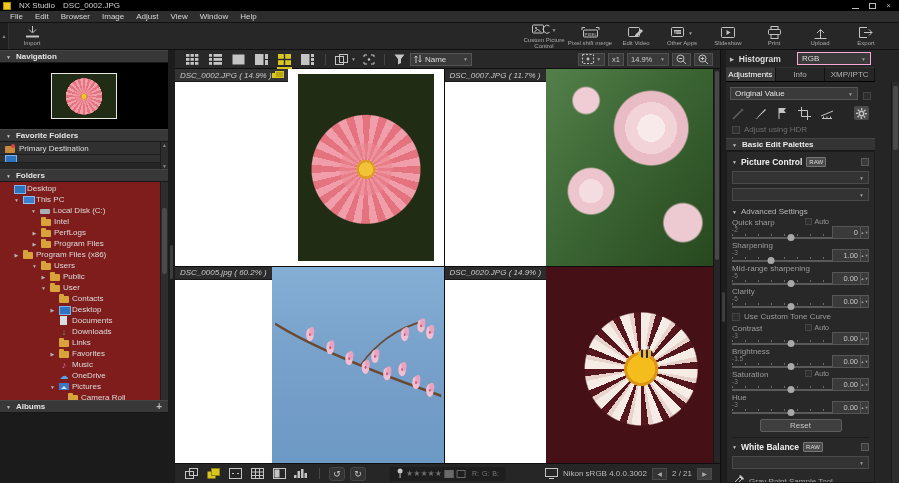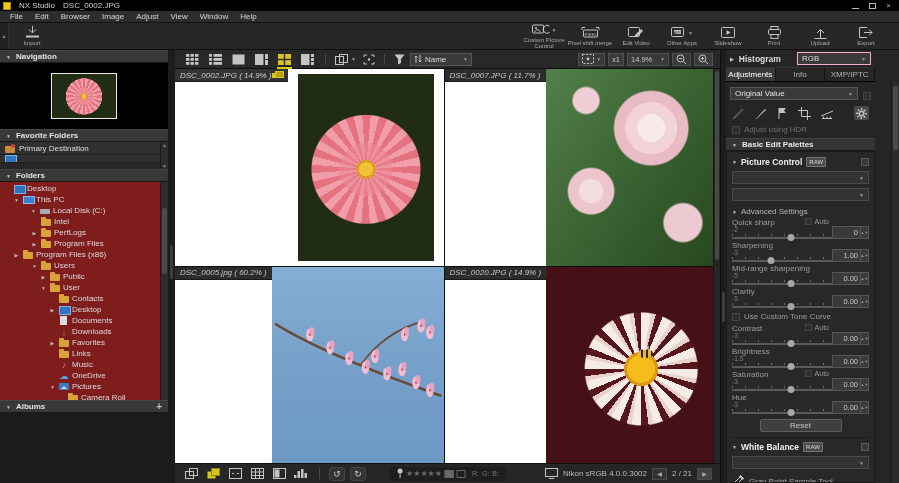--- a/index.html
+++ b/index.html
@@ -404,28 +404,28 @@
     <span class="tree-exp"></span>
     <span class="ic ic-doc"></span>
     <span>Documents</span>
             </div>
             <div class="tree-row" style="padding-left:49px">
     <span class="tree-exp"></span>
     <span class="ic ic-download">↓</span>
     <span>Downloads</span>
             </div>
             <div class="tree-row" style="padding-left:49px">
+    <span class="tree-exp"></span>
+    <span class="ic ic-folder"></span>
+    <span>Links</span>
+            </div>
+            <div class="tree-row" style="padding-left:49px">
     <span class="tree-exp">▶</span>
     <span class="ic ic-folder"></span>
     <span>Favorites</span>
-            </div>
-            <div class="tree-row" style="padding-left:49px">
-    <span class="tree-exp"></span>
-    <span class="ic ic-folder"></span>
-    <span>Links</span>
             </div>
             <div class="tree-row" style="padding-left:49px">
     <span class="tree-exp"></span>
     <span class="ic ic-music">♪</span>
     <span>Music</span>
             </div>
             <div class="tree-row" style="padding-left:49px">
     <span class="tree-exp"></span>
     <span class="ic ic-cloud">☁</span>
     <span>OneDrive</span>

